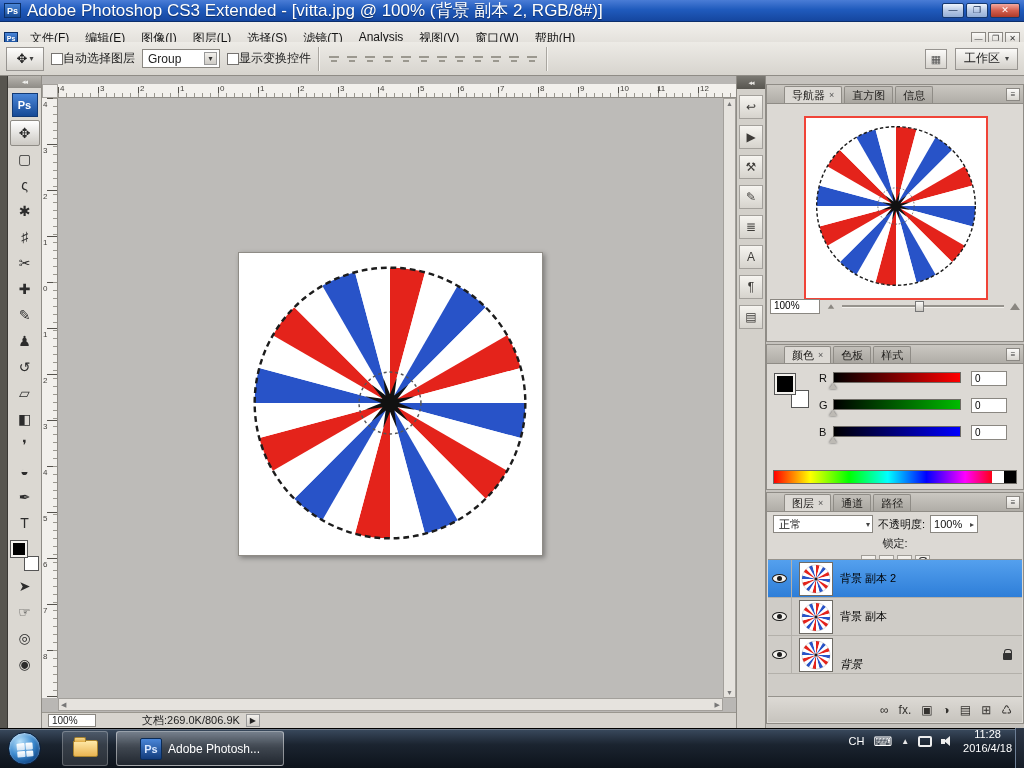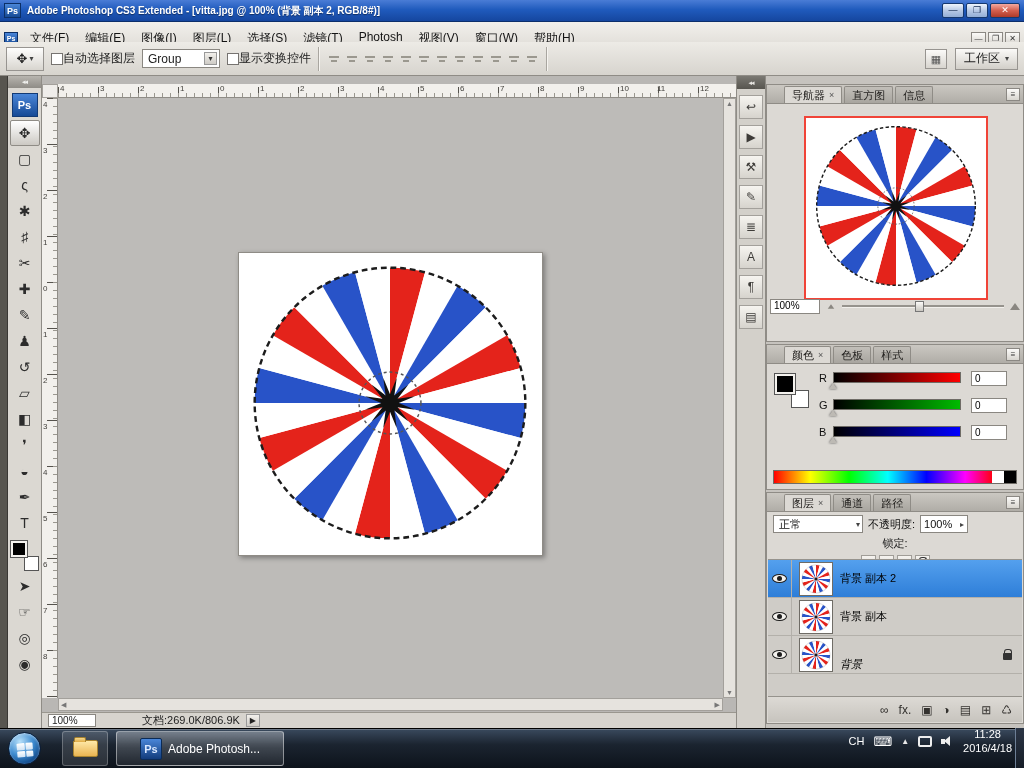--- a/index.html
+++ b/index.html
@@ -5,21 +5,21 @@
   * { margin:0; padding:0; box-sizing:border-box; }
   html,body { width:1024px; height:768px; overflow:hidden; }
   body { position:relative; font-family:"Liberation Sans",sans-serif; background:#8e8c88; }
 
   
   .titlebar { position:absolute; left:0; top:0; width:1024px; height:22px;
     background:linear-gradient(#4a7cd6,#205bbd 45%,#15469f); display:flex; align-items:center;
     padding:0 4px; color:#fff; border-bottom:1px solid #0d2f6b; }
   .ps-badge { width:17px; height:15px; background:linear-gradient(#4a86d8,#164a96); border:1px solid #0c2f66;
     color:#fff; font-size:9px; font-weight:bold; display:flex; align-items:center; justify-content:center; }
-  .title-text { font-size:10px; font-weight:bold; margin-left:6px; text-shadow:0 1px 1px rgba(0,0,0,.45); white-space:nowrap; }
+  .title-text { font-size:17px; font-weight:normal; margin-left:6px; text-shadow:0 1px 1px rgba(0,0,0,.45); white-space:nowrap; }
   .win-btns { margin-left:auto; display:flex; gap:2px; }
   .win-btn { width:22px; height:15px; border:1px solid #16386e; border-radius:2px; font-size:9px; line-height:12px;
     text-align:center; color:#10264d; background:linear-gradient(#eef4fc,#b7c9e6 50%,#93aed6); }
   .win-btn.close { width:30px; background:linear-gradient(#f4a9a0,#d4604f 50%,#b03a28); color:#fff; }
 
   
   .menubar { position:absolute; left:0; top:22px; width:1024px; height:20px;
     background:linear-gradient(#f2f0ec,#dbd8d2); border-bottom:1px solid #a5a29c;
     display:flex; align-items:center; padding:16px 4px; font-size:12px; color:#141414; }
   .doc-badge { width:14px; height:13px; background:linear-gradient(#4a86d8,#164a96); border:1px solid #0c2f66;
@@ -146,21 +146,21 @@
   .cval { position:absolute; left:152px; top:1px; width:36px; height:15px; background:#fff; border:1px solid #8a8781;
     font-size:10px; padding:1px 3px; }
   .ramp { position:absolute; left:6px; right:6px; bottom:5px; height:14px; border:1px solid #6f6c66;
     background:linear-gradient(to right,#f00 0,#ff0 15%,#0f0 31%,#0ff 47%,#00f 63%,#f0f 79%,#f00 91%); }
   .ramp-w { position:absolute; right:12px; top:0; width:12px; height:100%; background:#fff; }
   .ramp-b { position:absolute; right:0; top:0; width:12px; height:100%; background:#000; }
 
   
   .panel.layersp { top:416px; height:232px; }
   .layers-ctrl { height:24px; display:flex; align-items:center; gap:5px; padding:0 6px; font-size:11px; color:#111; }
-  .blend-select { width:90px; height:18px; border:1px solid #8a8781; background:#fff; display:flex;
+  .blend-select { width:100px; height:18px; border:1px solid #8a8781; background:#fff; display:flex;
     align-items:center; justify-content:space-between; padding:0 2px 0 5px; }
   .pct-box { width:48px; height:18px; border:1px solid #8a8781; background:#fff; display:flex;
     align-items:center; justify-content:space-between; padding:0 3px; }
   .arr8 { font-size:8px; color:#444; }
   .layers-lock { height:21px; display:flex; align-items:center; gap:4px; padding:0 6px; font-size:11px; color:#111;flex-direction:column; }
   .lock-btn { width:15px; height:15px; border:1px solid #a09d97; background:linear-gradient(#f6f4f0,#d6d3cd);
     font-size:9px; display:flex; align-items:center; justify-content:center; color:#333; }
   .lock-ico { width:9px; height:7px; background:#333; border-radius:1px; position:relative; display:inline-block; margin-top:4px; }
   .lock-ico::before { content:''; position:absolute; left:1px; top:-4px; width:6px; height:4px;
     border:1.5px solid #333; border-bottom:none; border-radius:3px 3px 0 0; }
@@ -228,21 +228,21 @@
 
 <div class="menubar">
   <div class="doc-badge">Ps</div>
   <div style="display:flex">
       <div class="menu-item">文件(F)</div>
       <div class="menu-item">编辑(E)</div>
       <div class="menu-item">图像(I)</div>
       <div class="menu-item">图层(L)</div>
       <div class="menu-item">选择(S)</div>
       <div class="menu-item">滤镜(T)</div>
-      <div class="menu-item">Photosh</div>
+      <div class="menu-item">Analysis</div>
       <div class="menu-item">视图(V)</div>
       <div class="menu-item">窗口(W)</div>
       <div class="menu-item">帮助(H)</div>
     </div>
   <div class="doc-btns">
     <div class="doc-btn">—</div>
     <div class="doc-btn">❐</div>
     <div class="doc-btn">✕</div>
   </div>
 </div>

